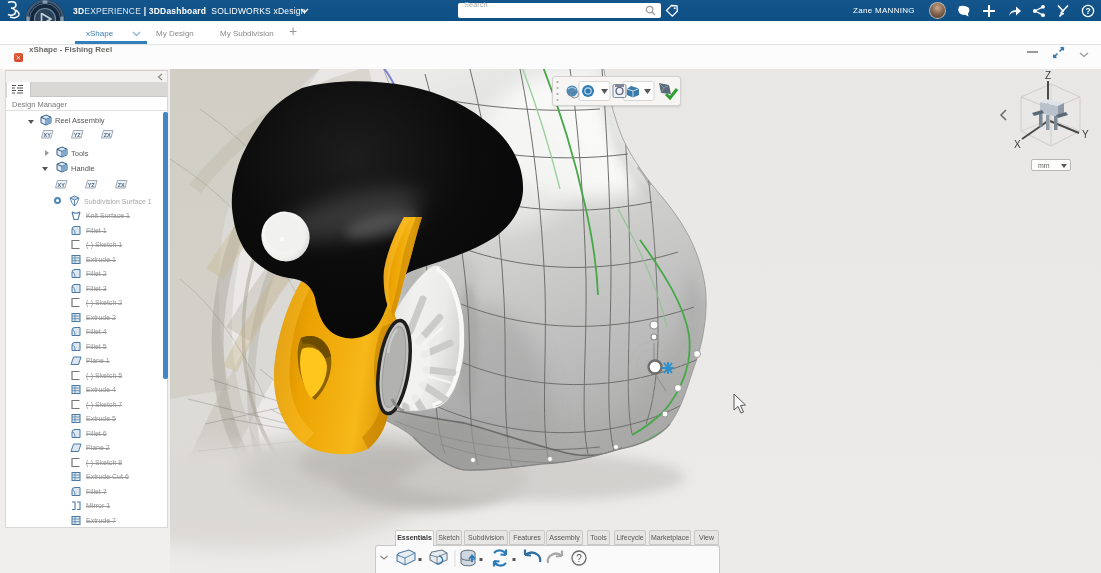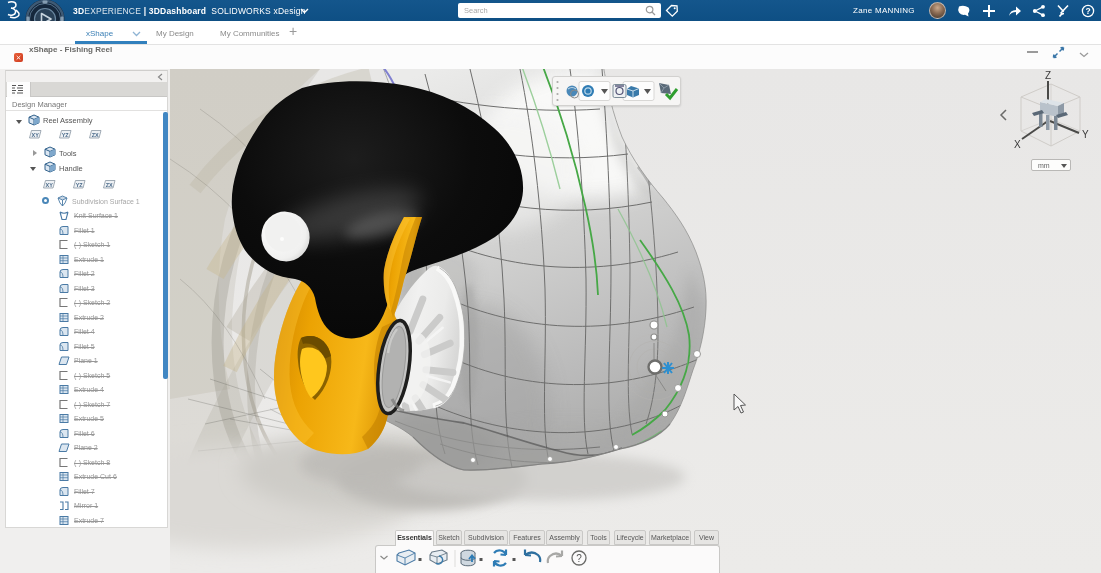--- a/index.html
+++ b/index.html
@@ -42,21 +42,21 @@
   </svg>
 
   <div class="abs tb-title" style="left:73px;top:6px;color:#fff;">
     <b>3D</b><span style="opacity:.85">EXPERIENCE</span> <b>| 3DDashboard</b>&nbsp; SOLIDWORKS xDesign
   </div>
   <svg class="abs" style="left:300px;top:8px" width="9" height="6" viewBox="0 0 9 6">
       <path d="M1 1 L4.5 4.5 L8 1" fill="none" stroke="#fff" stroke-width="1.4"></path>
     </svg>
 
   <div class="abs" style="left:458px;top:2.5px;width:203px;height:15px;background:#fff;border-radius:2px;"></div>
-  <div class="abs" style="left:464px;top:6px;font-size:7.5px;color:#a9a9a9;">Search</div>
+  <div class="abs" style="left:464px;top:0;font-size:7.5px;color:#a9a9a9;">Search</div>
   <svg class="abs" style="left:645px;top:4.5px" width="11" height="11" viewBox="0 0 11 11">
       <circle cx="4.6" cy="4.6" r="3.3" fill="none" stroke="#9a9a9a" stroke-width="1.2"></circle>
       <path d="M7 7 L10 10" stroke="#9a9a9a" stroke-width="1.3"></path>
     </svg>
 
   <svg class="abs" style="left:665px;top:3.5px" width="14" height="14" viewBox="0 0 14 14">
       <path d="M1.5 6.5 L6.5 1.5 L12 1.8 L12.3 7.2 L7.3 12.2 Z" fill="none" stroke="#fff" stroke-width="1.3"></path>
       <circle cx="9.7" cy="4.2" r="1" fill="#fff"></circle>
     </svg>
 
@@ -88,21 +88,21 @@
       <text x="7" y="9.8" font-size="8.5" font-family="Liberation Sans" fill="#fff" text-anchor="middle" font-weight="bold">?</text>
     </svg>
 </div>
 <div id="tabbar">
   <div class="abs" style="left:86px;top:8px;font-size:8px;color:#3a7fb5;">xShape</div>
   <svg class="abs" style="left:132px;top:10px" width="9" height="6" viewBox="0 0 9 6">
       <path d="M1 1 L4.5 4.5 L8 1" fill="none" stroke="#8fb4d4" stroke-width="1.3"></path>
     </svg>
   <div class="abs" style="left:75px;top:20px;width:72px;height:2.5px;background:#3180bd;"></div>
   <div class="abs" style="left:156px;top:8px;font-size:8px;color:#8a8a8a;">My Design</div>
-  <div class="abs" style="left:220px;top:8px;font-size:8px;color:#8a8a8a;">My Communities</div>
+  <div class="abs" style="left:220px;top:8px;font-size:8px;color:#8a8a8a;">My Subdivision</div>
   <div class="abs" style="left:289px;top:2px;font-size:14px;color:#9a9a9a;">+</div>
 </div>
 <div id="titlebar">
   <div class="abs" style="left:14px;top:8px;width:9px;height:9px;border-radius:2px;
     background:linear-gradient(135deg,#e8603a,#cf3c20);"></div>
   <svg class="abs" style="left:14px;top:8px" width="9" height="9" viewBox="0 0 10 10">
       <path d="M3 3.2 L7 7.2 M7 3.2 L3 7.2" stroke="#fff" stroke-width="1" fill="none"></path>
     </svg>
   <div class="abs" style="left:29px;top:0;font-size:8px;font-weight:bold;color:#6a6a68;">xShape - Fishing Reel</div>
   <div class="abs" style="left:1027px;top:6px;width:11px;height:2px;background:#9a9a9a;"></div>
@@ -475,21 +475,21 @@
         <path d="M5 1 L1.5 4 L5 7" fill="none" stroke="#8a8a8a" stroke-width="1.2"></path>
       </svg>
     <div class="abs" style="left:0;top:11px;width:161px;height:15px;background:#d9d8d5;border-bottom:1px solid #c8c7c5;"></div>
     <div class="abs" style="left:1px;top:11px;width:24px;height:15px;background:#fdfdfd;border-right:1px solid #c8c7c5;"></div>
     <svg class="abs" style="left:5px;top:13px" width="13" height="11" viewBox="0 0 13 11">
       <path d="M1 1.5 h4 M1 4 h3 M1 6.5 h4 M1 9 h3" stroke="#555" stroke-width="1"></path>
       <path d="M7 1.5 h5 M6 4 h6 M7 6.5 h5 M6 9 h6" stroke="#555" stroke-width="1"></path>
     </svg>
     <div class="abs" style="left:6px;top:29px;font-size:7.5px;color:#777;">Design Manager</div>
     <div class="abs" style="left:0;top:39px;width:161px;height:1px;background:#e2e1e0;"></div>
-    <div id="tree" class="abs" style="left:0;top:40px;width:161px;height:418px;overflow:hidden;">
+    <div id="tree" class="abs" style="left:12px;top:40px;width:161px;height:418px;overflow:hidden;">
         <div class="abs" style="left:10px;top:9px;width:0;height:0;border-top:4px solid #555;border-left:3.5px solid transparent;border-right:3.5px solid transparent;"></div>
         <svg class="abs" style="left:22px;top:3px" width="12" height="12" viewBox="0 0 12 12">
           <path d="M6 1 L11 3.2 L11 8.8 L6 11 L1 8.8 L1 3.2 Z" fill="#dce7f2" stroke="#2e5f8a" stroke-width="1"></path>
           <path d="M1 3.2 L6 5.4 L11 3.2 M6 5.4 L6 11" fill="none" stroke="#2e5f8a" stroke-width="1"></path>
           <path d="M6 5.4 L11 3.2 L11 8.8 L6 11 Z" fill="#7fa8cc"></path>
         </svg>
         <div class="abs" style="left:37px;top:5px;font-size:7.5px;color:#555;">Reel Assembly</div>
         <svg class="abs" style="left:22px;top:18px" width="15" height="11" viewBox="0 0 15 11">
           <path d="M3.5 1.5 L13 1.5 L11 9 L1.5 9 Z" fill="#eef1f4" stroke="#8a97a3" stroke-width="0.8"></path>
           <text x="7.2" y="7.6" font-size="5.5" fill="#4a6a8a" text-anchor="middle" font-weight="bold">XY</text>

